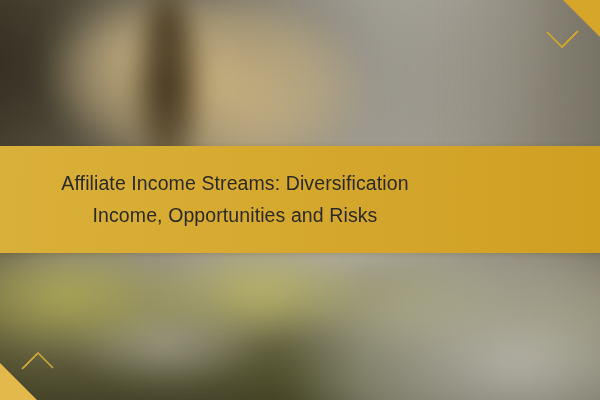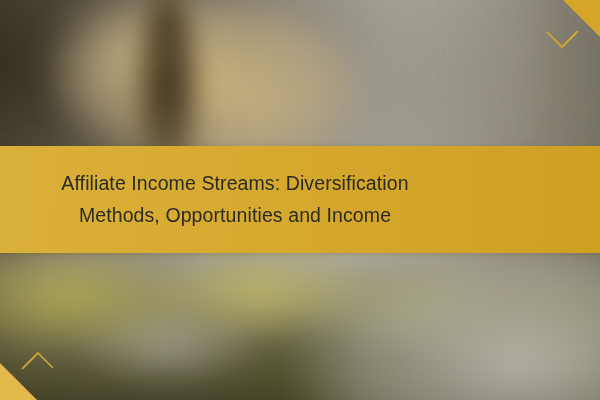--- a/index.html
+++ b/index.html
@@ -166,21 +166,21 @@
   <div class="bg-layer bg-tan bg-blur"></div>
   <div class="bg-layer bg-bottle bg-blur"></div>
   <div class="bg-layer bg-right-col bg-blur"></div>
   <div class="bg-layer bg-lower bg-blur"></div>
   <div class="bg-layer bg-olive-blobs bg-blur"></div>
   <div class="bg-layer bg-br-panel bg-blur"></div>
 
   <div id="title-banner">
     <h1 id="banner-title">
       <span>Affiliate Income Streams: Diversification</span><br>
-      <span>Methods, Opportunities and Income</span>
+      <span>Income, Opportunities and Risks</span>
     </h1>
   </div>
 
   <div id="corner-top-right" class="corner">
     <svg width="74" height="74" viewBox="0 0 74 74">
       <polygon points="37,0 74,0 74,37" fill="#D6A62B"></polygon>
       <polyline points="21,32 36,47 51,32" fill="none" stroke="#D6A62B" stroke-width="1.7"></polyline>
       <polyline points="36,47 52,31" fill="none" stroke="#D6A62B" stroke-width="1.7"></polyline>
     </svg>
   </div>

